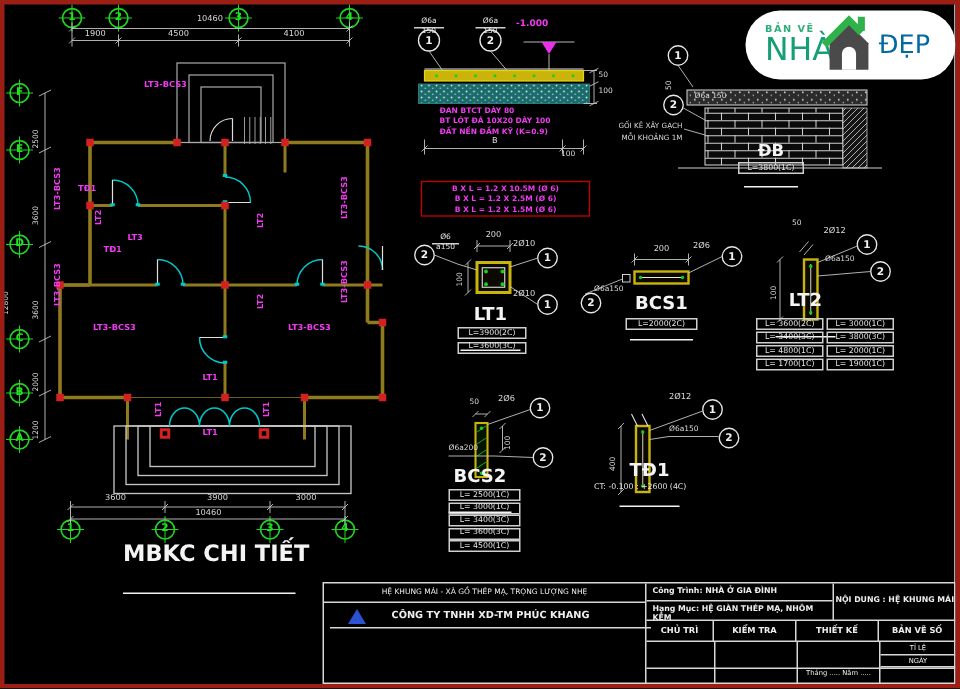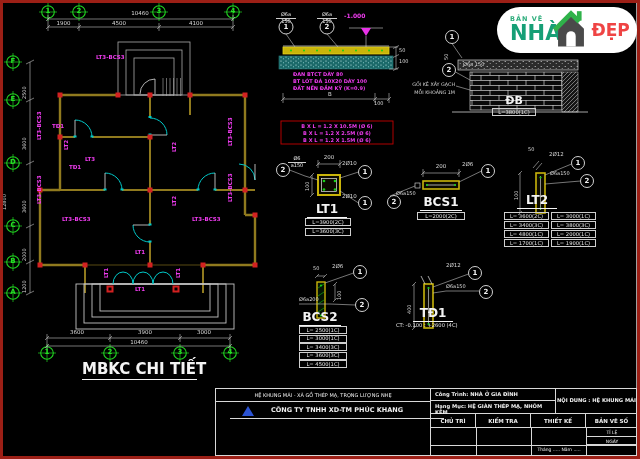--- a/index.html
+++ b/index.html
@@ -9,42 +9,42 @@
 #gfx{position:absolute;left:0;top:0}
 .t{position:absolute;white-space:nowrap;line-height:1;color:#e6e6e6}
 .ctr{text-align:center}
 .dim{font-size:5.5px;color:#d9d9d9}
 .d5{font-size:5px;color:#d9d9d9}
 .m{color:#ee3bee;font-size:5.5px;font-weight:bold}
 .g{color:#25e025;font-size:7px;font-weight:bold;width:14px;margin-left:-7px;margin-top:-4px;text-align:center}
 .v{transform:rotate(-90deg);transform-origin:0 0}
 .cn{font-size:7px;font-weight:bold;color:#f0f0f0;width:14px;margin-left:-7px;margin-top:-3.5px;text-align:center}
 .bx{border:0.5px solid #cfcfcf;padding:0.5px 1px;font-size:5.2px;color:#e6e6e6;text-align:center}
-.ttl{font-weight:bold;color:#f4f4f4;border-bottom:1px solid #f4f4f4;text-align:center;padding-bottom:2px}
+.ttl{font-weight:bold;color:#f4f4f4;border-bottom:1px solid #f4f4f4;text-align:center;padding-bottom:18px}
 .stack{position:absolute;width:20px;text-align:center;font-size:5px;color:#e6e6e6;line-height:1.15}
 .stack span{display:block}
 .stack span:first-child{border-bottom:0.5px solid #cfcfcf}
 
 #tblock{position:absolute;left:215px;top:388px;width:422px;height:68px;border:1px solid #d8d8d8;background:#000;color:#eee}
 #tblock .cell{position:absolute;border-color:#d8d8d8 !important}
 .tb-txt{font-size:5px;text-align:center;line-height:1.2}
 .tb-co{font-size:6.5px;font-weight:bold;text-align:center}
 .tb-h{font-size:5.5px;font-weight:bold;text-align:center;padding-top:4px}
 .tri{position:absolute;left:12px;top:4px;width:0;height:0;border-left:6px solid transparent;border-right:6px solid transparent;border-bottom:10px solid #2a52d2}
 
 #wm{position:absolute;left:167px;top:423px;width:296px;height:30px;background:#fff;border-radius:15px;
   display:flex;align-items:center;justify-content:center;z-index:30;box-shadow:0 0 4px rgba(255,255,255,.25)}
 #wm span{color:#4d4d4d;font-weight:bold;font-size:17px}
 
 #logo{position:absolute;left:497px;top:7px;width:140px;height:46px;background:#fff;border-radius:23px;
   display:flex;align-items:center;z-index:30;padding-left:13px}
 #logo .col{display:flex;flex-direction:column;line-height:1}
 #logo .l1{color:#2fae7d;font-size:6.5px;font-weight:bold;letter-spacing:1px}
-#logo .l2{color:#169f76;font-size:21px;font-weight:bold;margin-top:1px}
-#logo .l3{color:#ef4444;font-size:17px;font-weight:bold;margin-left:2px}
+#logo .l2{color:#169f76;font-size:21px;font-weight:normal;margin-top:1px}
+#logo .l3{color:#0369a1;font-size:17px;font-weight:normal;margin-left:2px}
 #logo svg{margin-left:-8px}
 
 #frame{position:absolute;inset:0;border:3px solid #9c1f16;pointer-events:none;z-index:40}
 </style>
 </head>
 <body>
 
 <div id="stage">
 
 <svg id="gfx" width="640" height="459" viewBox="0 0 640 459">
@@ -409,21 +409,21 @@
 <span class="t d5" style="left:446px;top:284px">Ø6a150</span>
 <span class="t cn" style="left:475px;top:273px">1</span>
 <span class="t cn" style="left:486px;top:292px">2</span>
 <span class="t d5 v" style="left:407px;top:314px">400</span>
 <span class="t ttl" style="left:413px;top:307px;width:40px;font-size:12px">TĐ1</span>
 <span class="t" style="left:396px;top:323px;font-size:5.2px;color:#e6e6e6">CT: -0.100 : +2600 (4C)</span>
 
 <div id="tblock">
   <div class="cell" style="left:0;top:0;width:215px;height:68px;border-right:1px solid">
     <div class="cell tb-txt" style="left:0;top:0;width:214px;height:13px;border-bottom:1px solid;padding-top:3px">HỆ KHUNG MÁI - XÀ GỒ THÉP MẠ, TRỌNG LƯỢNG NHẸ</div>
-    <div class="cell" style="left:14px;top:13px;width:214px;height:17px;border-bottom:1px solid">
+    <div class="cell" style="left:4px;top:13px;width:214px;height:17px;border-bottom:1px solid">
       <span class="tri"></span>
       <div class="tb-co" style="padding-top:4px">CÔNG TY TNHH XD-TM PHÚC KHANG</div>
     </div>
   </div>
   <div class="cell" style="left:215px;top:0;width:125px;height:25px;border-right:1px solid;border-bottom:1px solid">
     <div class="tb-txt" style="text-align:left;padding:2px 0 0 4px;font-weight:bold;font-size:5.2px;border-bottom:1px solid #d8d8d8;height:12px">Công Trình: NHÀ Ở GIA ĐÌNH</div>
     <div class="tb-txt" style="text-align:left;padding:2px 0 0 4px;font-weight:bold;font-size:5.2px">Hạng Mục: HỆ GIÀN THÉP MẠ, NHÔM KẼM</div>
   </div>
   <div class="cell tb-h" style="left:340px;top:0;width:81px;height:25px;border-bottom:1px solid;padding-top:8px;font-size:5.2px">NỘI DUNG : HỆ KHUNG MÁI</div>
   <div class="cell tb-h" style="left:215px;top:25px;width:45px;height:14px;border-right:1px solid;border-bottom:1px solid">CHỦ TRÌ</div>

